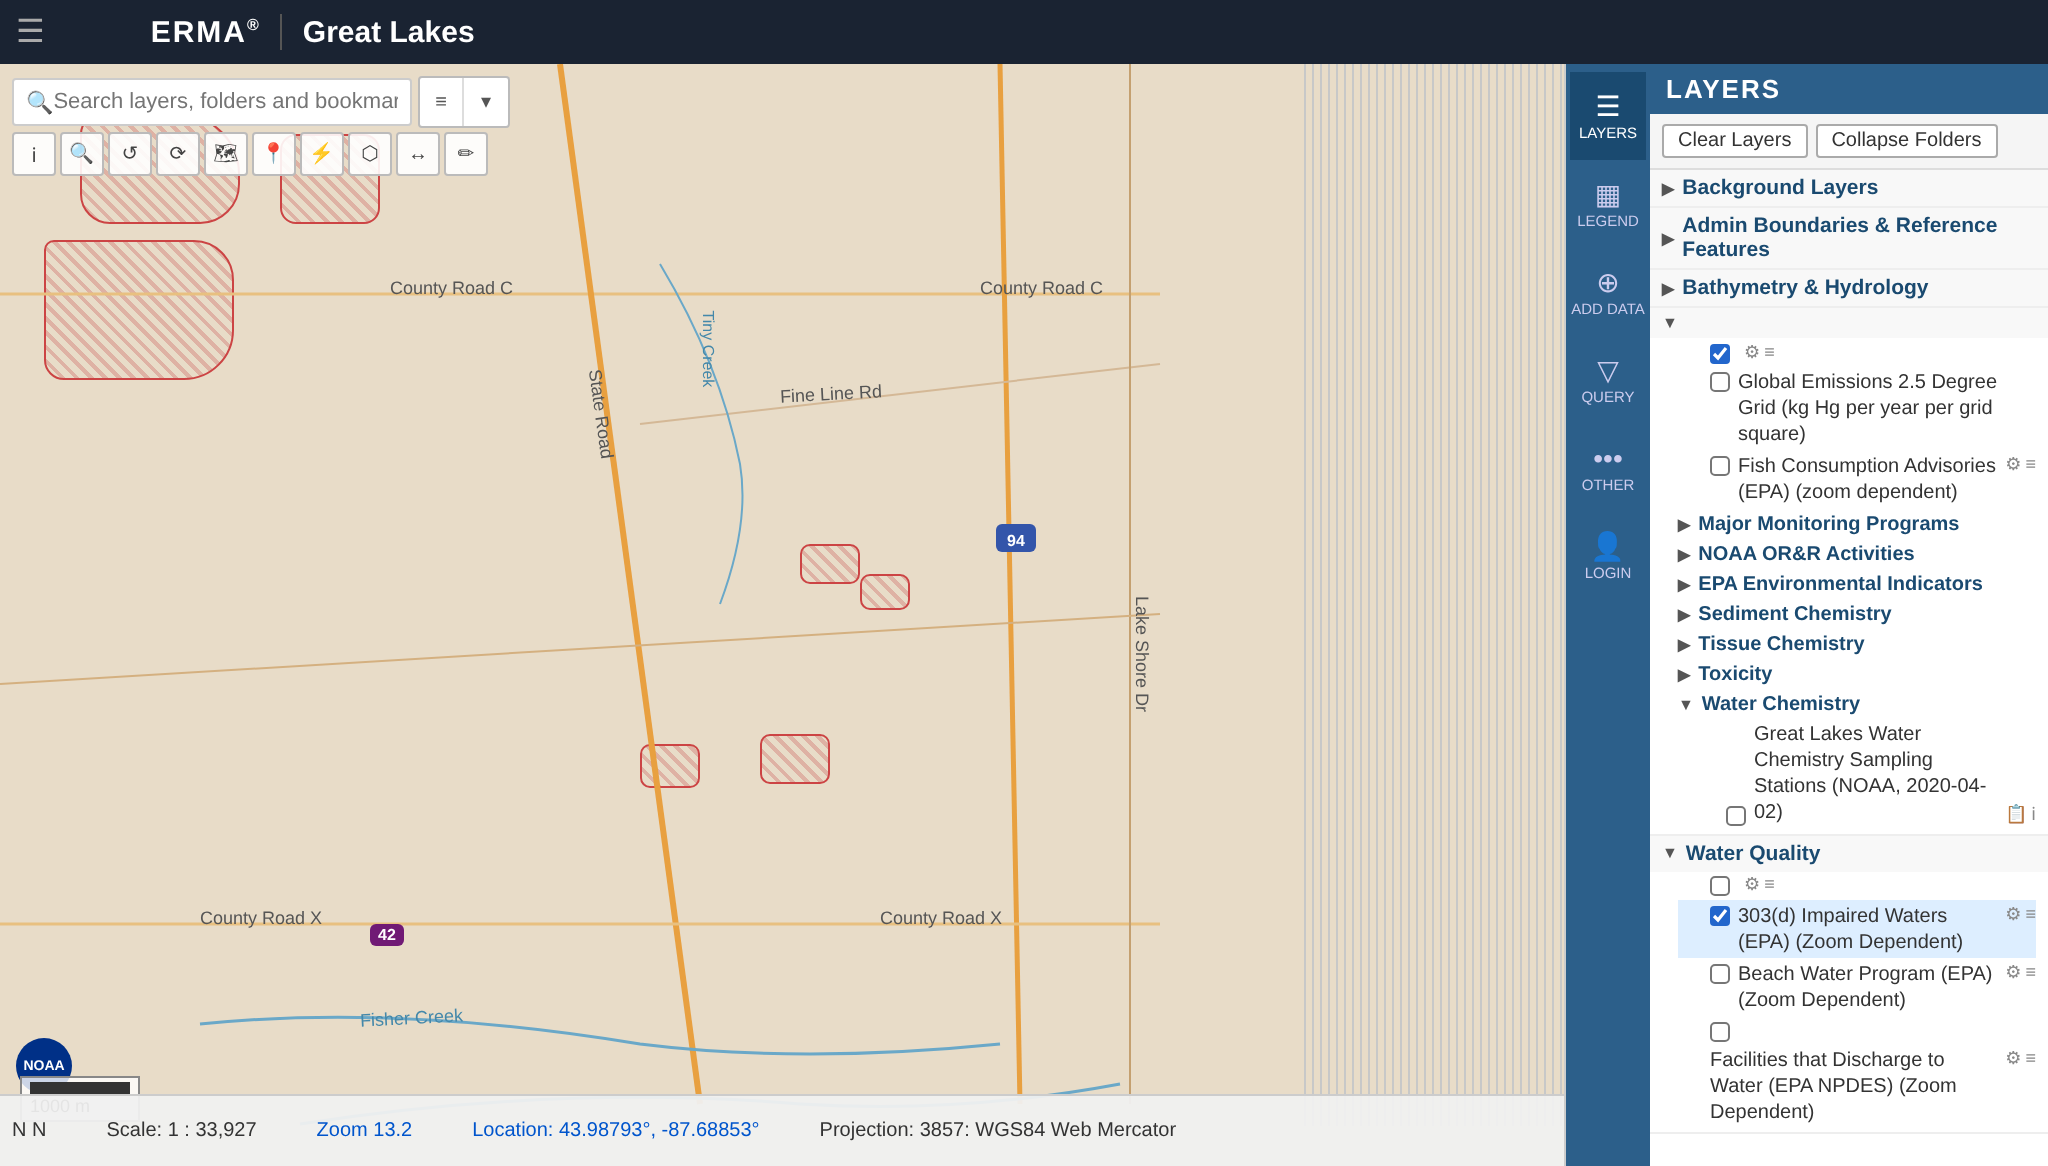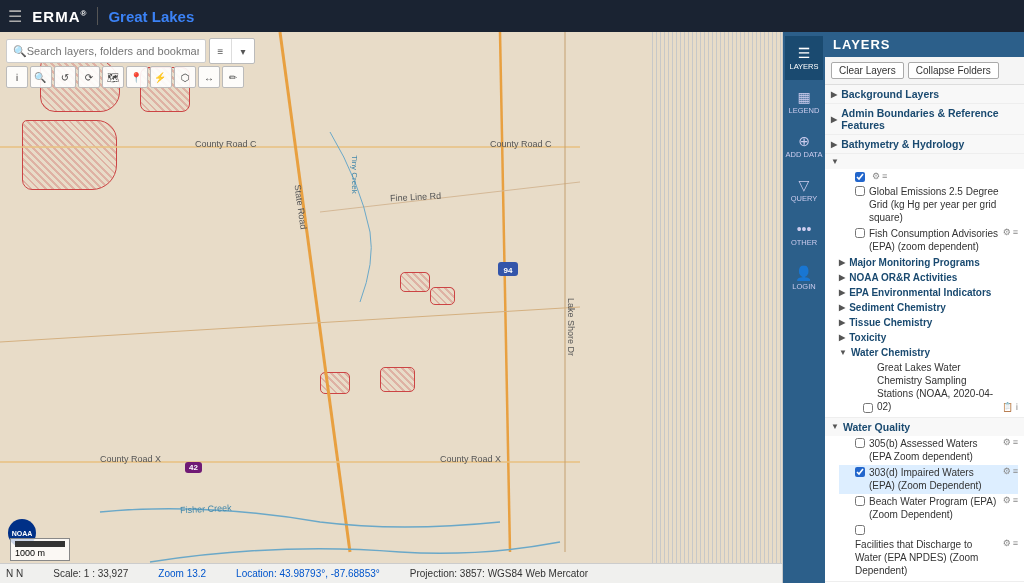--- a/index.html
+++ b/index.html
@@ -18,33 +18,34 @@
       color: #aaa;
       font-size: 16px;
       margin-right: 10px;
       cursor: pointer;
     }
     #header .erma-logo {
       color: white;
       font-weight: bold;
       font-size: 15px;
       letter-spacing: 1px;
+      margin-left: 43px;
     }
     #header .erma-logo sup {
       font-size: 8px;
       vertical-align: super;
     }
     #header .divider-line {
       width: 1px;
       height: 18px;
       background: #555;
       margin: 0 10px;
     }
     #header .region-name {
-      color: #3b82f6;
+      color: #ffffff;
       font-size: 15px;
       font-weight: bold;
     }
 
     
     #main {
       display: flex;
       flex: 1;
       overflow: hidden;
     }
@@ -179,21 +180,21 @@
       font-size: 7px;
       font-weight: bold;
     }
 
     
     #status-bar {
       position: absolute;
       bottom: 0;
       left: 0;
       right: 0;
-      height: 20px;
+      height: 36px;
       background: rgba(240,240,240,0.95);
       border-top: 1px solid #ccc;
       display: flex;
       align-items: center;
       font-size: 10px;
       color: #333;
       padding: 0 6px;
       gap: 30px;
     }
     .status-item { white-space: nowrap; }
@@ -579,21 +580,20 @@
         </div>
 
         <div class="layer-group">
           <div class="layer-group-header">
             <span class="lg-arrow">▼</span>
             Water Quality
           </div>
           <div class="layer-subgroup">
             <div class="layer-item">
               <input type="checkbox" style="">
-              <span class="layer-item-text">305(b) Assessed Waters (EPA Zoom dependent)</span>
               <span class="layer-item-icons">
                 <span class="li-icon">⚙</span>
                 <span class="li-icon">≡</span>
               </span>
             </div>
             <div class="layer-item" style="background:#ddeeff;">
               <input type="checkbox" checked="" class="checked-blue" style="">
               <span class="layer-item-text">303(d) Impaired Waters (EPA) (Zoom Dependent)</span>
               <span class="layer-item-icons">
                 <span class="li-icon">⚙</span>

